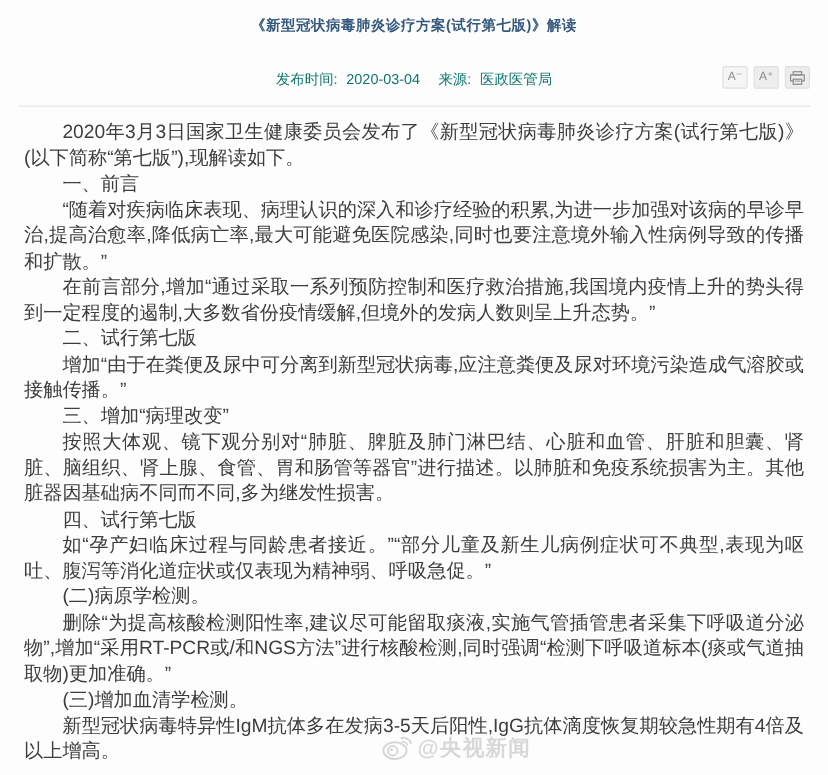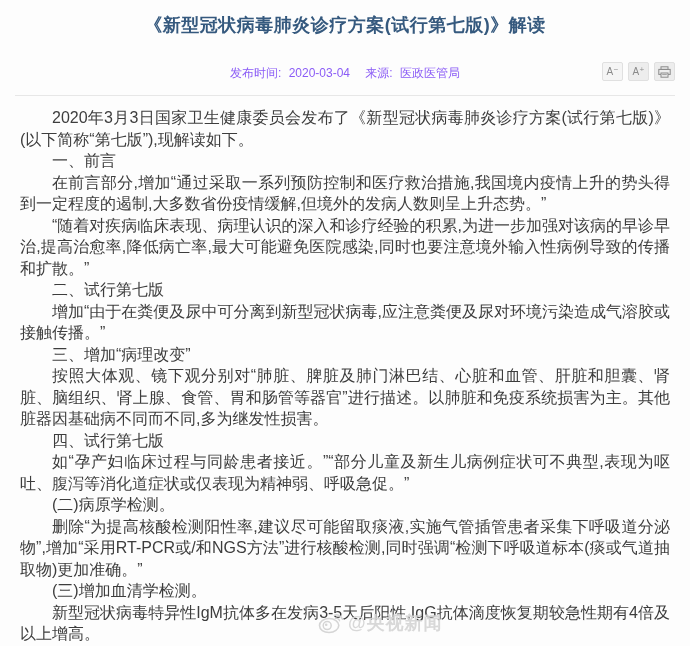--- a/index.html
+++ b/index.html
@@ -6,34 +6,34 @@
   body {
     width: 690px; height: 646px;
     background: #fdfdfd;
     font-family: "Liberation Sans", "DejaVu Sans", sans-serif;
     position: relative;
     overflow: hidden;
   }
   .page-title {
     margin: 13px 40px 0;
     text-align: center;
-    font-size: 18px;
+    font-size: 12px;
     font-weight: bold;
     color: #35597e;
     letter-spacing: 0.5px;
   }
   .meta-row {
     position: relative;
     margin-top: 11px;
     height: 21px;
   }
   .meta {
     text-align: center;
     font-size: 12px;
-    color: #8b5cf6;
+    color: #0f766e;
     margin-top: 28px;
   }
   .meta span { margin: 0 2px; }
   .toolbar {
     position: absolute;
     right: 15px;
     top: -3px;
     display: flex;
     gap: 5px;
   }
@@ -106,22 +106,22 @@
       </span>
     </button>
   </div>
 </div>
 
 <hr class="divider">
 
 <div class="article">
     <p class="para">2020年3月3日国家卫生健康委员会发布了《新型冠状病毒肺炎诊疗方案(试行第七版)》(以下简称“第七版”),现解读如下。</p>
     <p class="heading">一、前言</p>
+    <p class="para">“随着对疾病临床表现、病理认识的深入和诊疗经验的积累,为进一步加强对该病的早诊早治,提高治愈率,降低病亡率,最大可能避免医院感染,同时也要注意境外输入性病例导致的传播和扩散。”</p>
     <p class="para">在前言部分,增加“通过采取一系列预防控制和医疗救治措施,我国境内疫情上升的势头得到一定程度的遏制,大多数省份疫情缓解,但境外的发病人数则呈上升态势。”</p>
-    <p class="para">“随着对疾病临床表现、病理认识的深入和诊疗经验的积累,为进一步加强对该病的早诊早治,提高治愈率,降低病亡率,最大可能避免医院感染,同时也要注意境外输入性病例导致的传播和扩散。”</p>
     <p class="heading">二、试行第七版</p>
     <p class="para">增加“由于在粪便及尿中可分离到新型冠状病毒,应注意粪便及尿对环境污染造成气溶胶或接触传播。”</p>
     <p class="heading">三、增加“病理改变”</p>
     <p class="para">按照大体观、镜下观分别对“肺脏、脾脏及肺门淋巴结、心脏和血管、肝脏和胆囊、肾脏、脑组织、肾上腺、食管、胃和肠管等器官”进行描述。以肺脏和免疫系统损害为主。其他脏器因基础病不同而不同,多为继发性损害。</p>
     <p class="heading">四、试行第七版</p>
     <p class="para">如“孕产妇临床过程与同龄患者接近。”“部分儿童及新生儿病例症状可不典型,表现为呕吐、腹泻等消化道症状或仅表现为精神弱、呼吸急促。”</p>
     <p class="sub">(二)病原学检测。</p>
     <p class="para">删除“为提高核酸检测阳性率,建议尽可能留取痰液,实施气管插管患者采集下呼吸道分泌物”,增加“采用RT-PCR或/和NGS方法”进行核酸检测,同时强调“检测下呼吸道标本(痰或气道抽取物)更加准确。”</p>
     <p class="sub">(三)增加血清学检测。</p>
     <p class="para">新型冠状病毒特异性IgM抗体多在发病3-5天后阳性,IgG抗体滴度恢复期较急性期有4倍及以上增高。</p>

